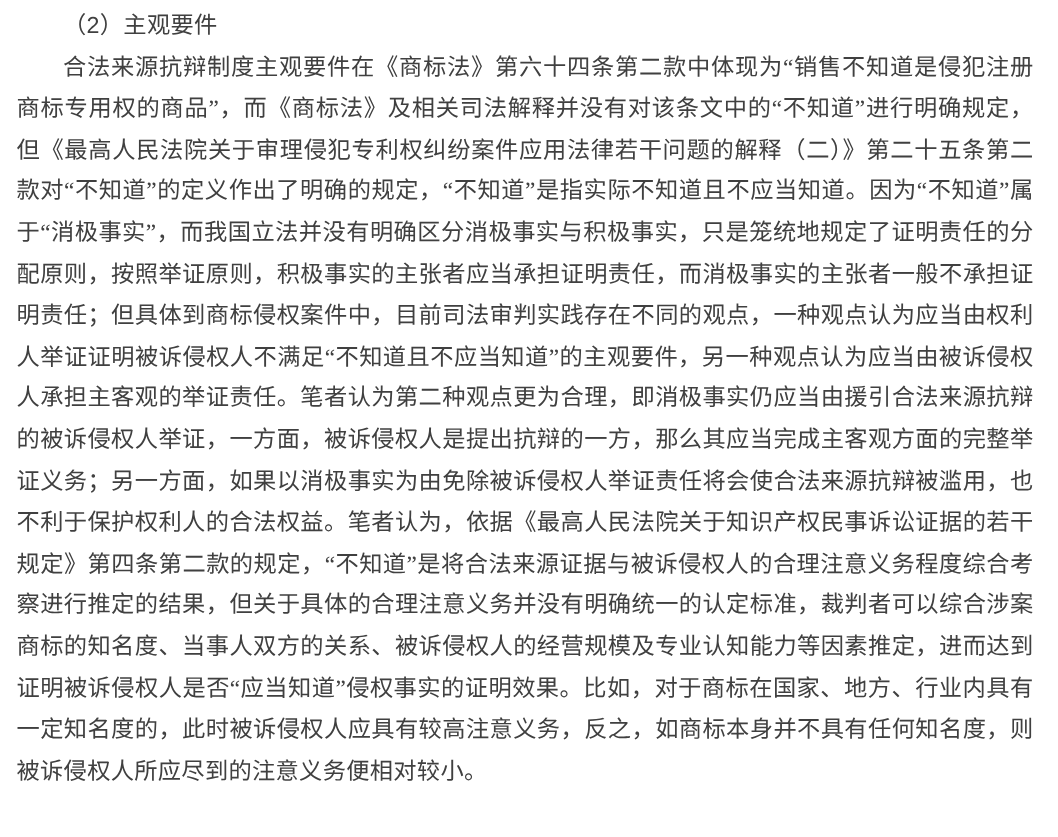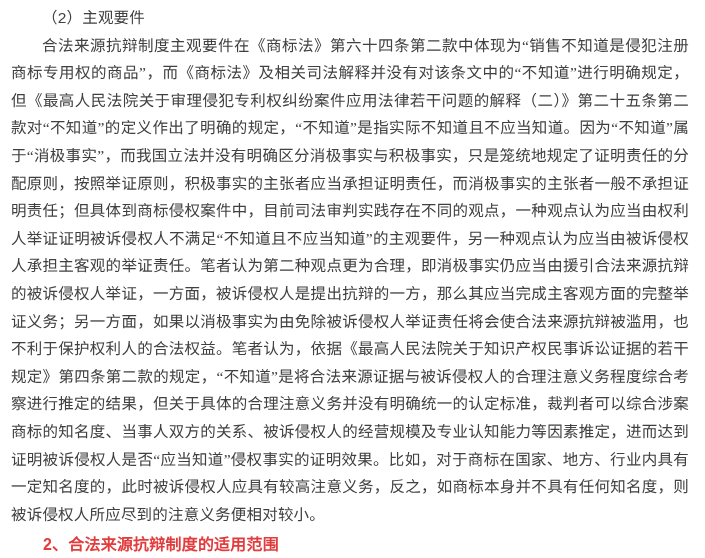--- a/index.html
+++ b/index.html
@@ -42,14 +42,13 @@
     font-weight: bold;
     font-size: 16px;
   }
 </style>
 </head>
 <body style="background: rgb(255, 255, 255);">
 
 <div class="doc">
   <p class="subhead">（2）主观要件</p>
   <p class="body-para">合法来源抗辩制度主观要件在《商标法》第六十四条第二款中体现为“销售不知道是侵犯注册商标专用权的商品”，而《商标法》及相关司法解释并没有对该条文中的“不知道”进行明确规定，但《最高人民法院关于审理侵犯专利权纠纷案件应用法律若干问题的解释（二）》第二十五条第二款对“不知道”的定义作出了明确的规定，“不知道”是指实际不知道且不应当知道。因为“不知道”属于“消极事实”，而我国立法并没有明确区分消极事实与积极事实，只是笼统地规定了证明责任的分配原则，按照举证原则，积极事实的主张者应当承担证明责任，而消极事实的主张者一般不承担证明责任；但具体到商标侵权案件中，目前司法审判实践存在不同的观点，一种观点认为应当由权利人举证证明被诉侵权人不满足“不知道且不应当知道”的主观要件，另一种观点认为应当由被诉侵权人承担主客观的举证责任。笔者认为第二种观点更为合理，即消极事实仍应当由援引合法来源抗辩的被诉侵权人举证，一方面，被诉侵权人是提出抗辩的一方，那么其应当完成主客观方面的完整举证义务；另一方面，如果以消极事实为由免除被诉侵权人举证责任将会使合法来源抗辩被滥用，也不利于保护权利人的合法权益。笔者认为，依据《最高人民法院关于知识产权民事诉讼证据的若干规定》第四条第二款的规定，“不知道”是将合法来源证据与被诉侵权人的合理注意义务程度综合考察进行推定的结果，但关于具体的合理注意义务并没有明确统一的认定标准，裁判者可以综合涉案商标的知名度、当事人双方的关系、被诉侵权人的经营规模及专业认知能力等因素推定，进而达到证明被诉侵权人是否“应当知道”侵权事实的证明效果。比如，对于商标在国家、地方、行业内具有一定知名度的，此时被诉侵权人应具有较高注意义务，反之，如商标本身并不具有任何知名度，则被诉侵权人所应尽到的注意义务便相对较小。</p>
-  <p class="red-head">2、合法来源抗辩制度的适用范围</p>
 </div>
 
 </body></html>

